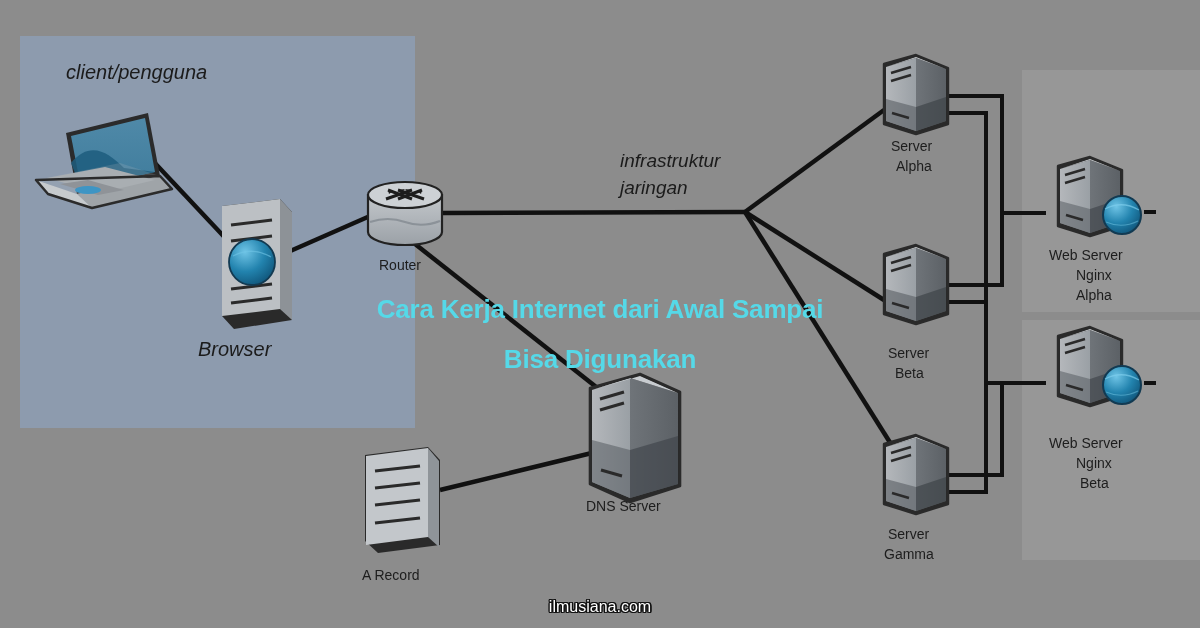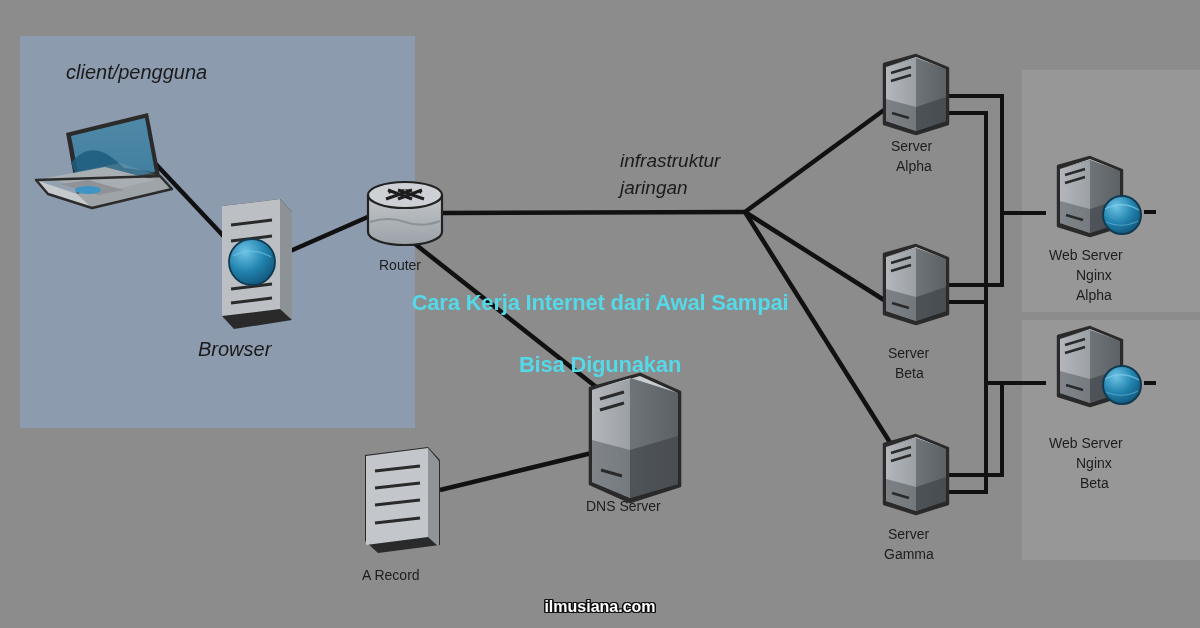--- a/index.html
+++ b/index.html
@@ -18,41 +18,41 @@
   #diagram-svg {
     position: absolute;
     left: 0;
     top: 0;
     width: 1200px;
     height: 628px;
   }
   .overlay-title {
     position: absolute;
     left: 180px;
-    top: 272px;
+    top: 284px;
     width: 840px;
     text-align: center;
     font-family: "Liberation Sans", sans-serif;
     font-weight: bold;
-    font-size: 22px;
-    line-height: 62px;
+    font-size: 26px;
+    line-height: 50px;
     color: #55d9e8;
     letter-spacing: -0.2px;
     white-space: pre-line;
     z-index: 30;
     pointer-events: none;
   }
   .watermark {
     position: absolute;
     left: 0;
     top: 598px;
     width: 1200px;
     text-align: center;
     font-family: "Liberation Sans", sans-serif;
-    font-weight: bold;
+    font-weight: normal;
     font-size: 16px;
     color: #ffffff;
     text-shadow:
       -1.2px -1.2px 0 #111, 1.2px -1.2px 0 #111,
       -1.2px  1.2px 0 #111, 1.2px  1.2px 0 #111,
       0 -1.4px 0 #111, 0 1.4px 0 #111,
       -1.4px 0 0 #111, 1.4px 0 0 #111;
     z-index: 30;
     pointer-events: none;
   }

